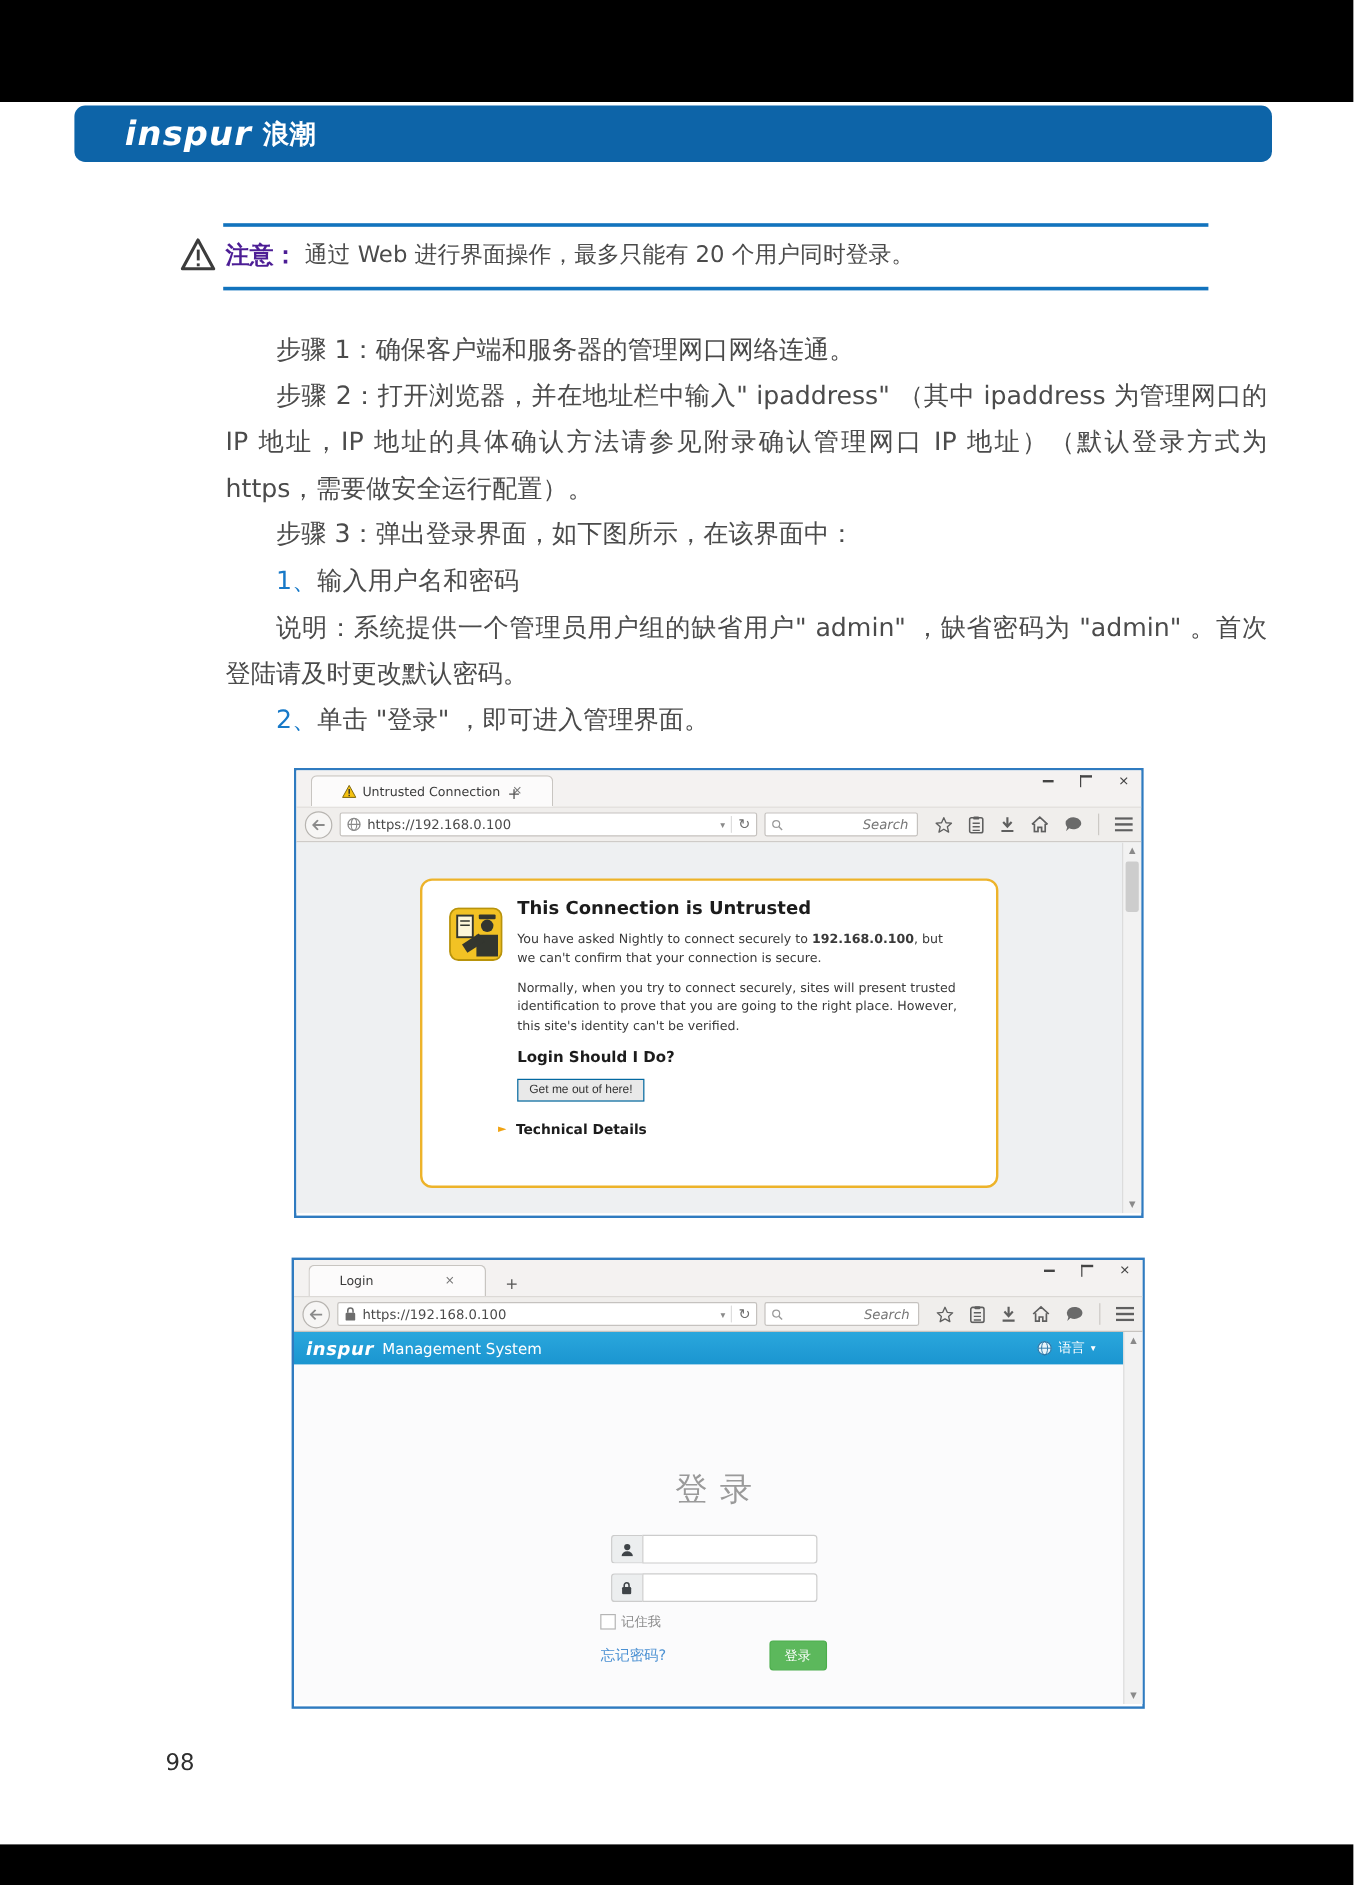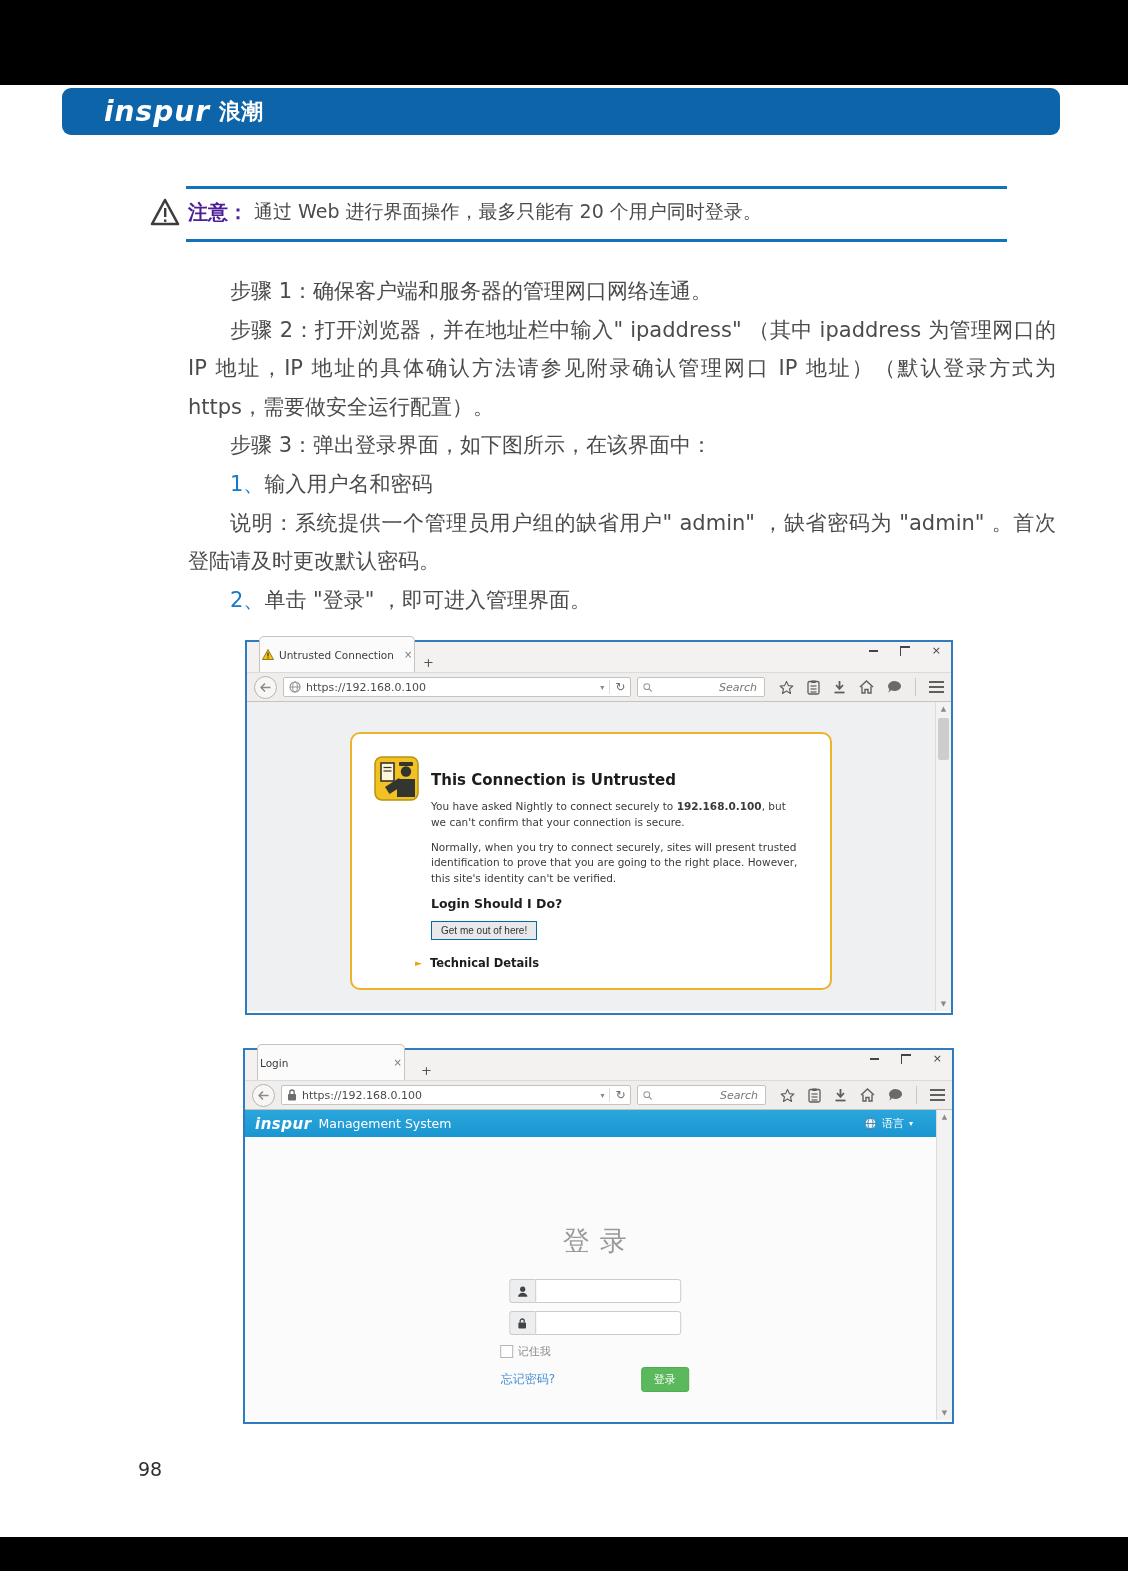--- a/index.html
+++ b/index.html
@@ -28,23 +28,23 @@
   .steps{position:absolute;left:140px;top:272px;width:868px;color:#4b4b4b;
          font-size:21px;line-height:38.6px;text-align:justify;margin-left:48px;}
   .steps p{margin:0;text-indent:2em;}
   .steps .num{color:#1779c8;}
 
   .page-num{position:absolute;left:138px;top:1458px;font-size:19px;color:#2e2e2e;}
 
   
   .browser{position:absolute;background:#fff;border:2px solid #2f7bc0;box-sizing:border-box;}
   .titlebar{height:30px;background:#f4f2f1;position:relative;}
-  .tab{position:absolute;left:12px;bottom:0;height:36px;min-width:148px;background:#fcfbfb;
+  .tab{position:absolute;left:12px;bottom:0;height:26px;min-width:148px;background:#fcfbfb;
        border:1px solid #c8c5c1;border-bottom:none;border-radius:5px 5px 0 0;
-       display:flex;align-items:center;padding:0 2px;box-sizing:border-box;}
+       display:flex;align-items:center;padding:0 25px;box-sizing:border-box;}
   .tab-title{font-size:10.5px;color:#3b3b3b;white-space:nowrap;flex:1;}
   .tab-close{font-size:10px;color:#777;margin-left:10px;cursor:default;}
   .newtab{position:absolute;left:176px;bottom:2px;font-size:13px;color:#555;}
   .wincontrols{position:absolute;right:10px;top:3px;display:flex;align-items:center;gap:22px;height:12px;}
   .wc{display:inline-block;color:#444;font-size:11px;line-height:10px;}
   .wc-min{width:9px;height:2px;background:#444;}
   .wc-max{width:9px;height:8px;border:1.5px solid #444;border-bottom:none;border-right:none;
           border-top-width:2px;}
   .toolbar{height:30px;background:#f0eeec;border-top:1px solid #dcd9d6;border-bottom:1px solid #c6c3bf;
            display:flex;align-items:center;padding:0 7px;gap:6px;box-sizing:border-box;}
@@ -68,21 +68,21 @@
   #shot2 .viewport{height:310px;background:#fbfbfc;}
   .scrollbar{position:absolute;right:0;top:0;bottom:0;width:15px;background:#f2f2f2;
              border-left:1px solid #dcdcdc;display:flex;flex-direction:column;
              justify-content:space-between;align-items:center;z-index:5;}
   .sb-arrow{font-size:7px;color:#8a8a8a;padding:3px 0;}
   .sb-thumb{position:absolute;top:16px;left:2px;width:11px;height:42px;background:#cdcdcd;border-radius:2px;}
 
   
   .warn-card{width:482px;height:258px;margin:30px 0 0 103px;background:#fff;
              border:2px solid #edb32a;border-radius:10px;position:relative;
-             padding:35px 26px 0 79px;box-sizing:border-box;}
+             padding:12px 26px 0 79px;box-sizing:border-box;}
   .warn-icon{position:absolute;left:22px;top:22px;}
   .warn-card h1{margin:2px 0 10px 0;font-size:15px;color:#1c1c1c;}
   .warn-card p{margin:0 0 9px 0;font-size:10.5px;line-height:1.5;color:#3a3a3a;}
   .warn-card h2{margin:4px 0 8px 0;font-size:12.5px;color:#1c1c1c;}
   .escape-btn{font-family:Liberation Sans, sans-serif;font-size:10px;color:#333;
               background:#e9e9e9;border:1px solid #0369a1;padding:3px 9px;margin:2px 0 6px 0;}
   .expander{display:flex;align-items:center;gap:8px;margin:10px 0 0 -16px;}
   .expander .tri{color:#f0a312;font-size:9px;}
   .expander .lbl{font-weight:bold;font-size:11.5px;color:#1c1c1c;}
 

